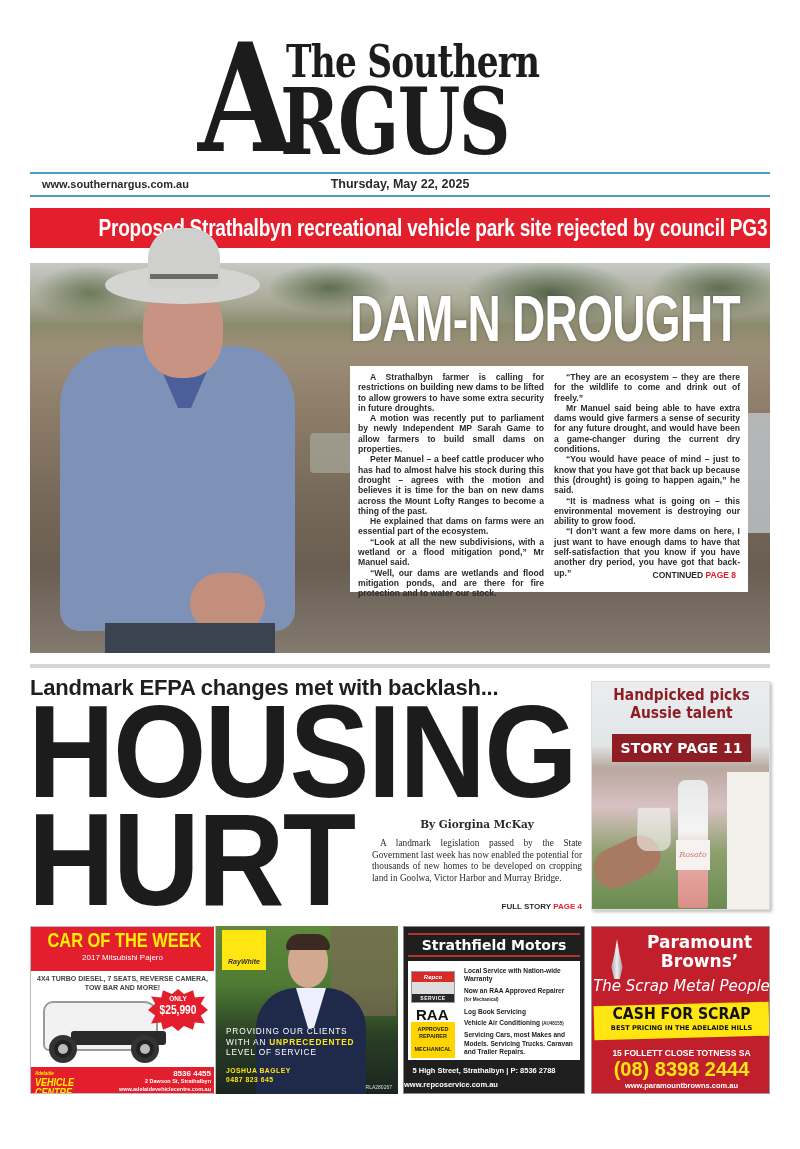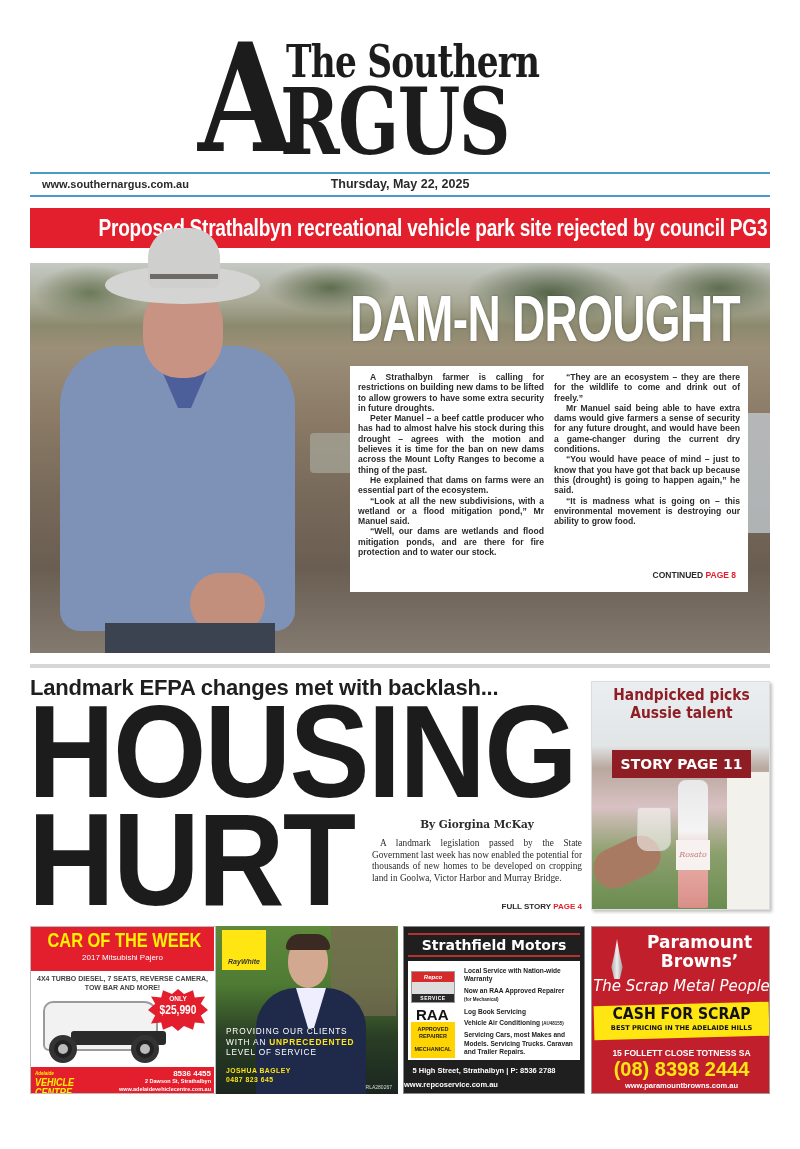--- a/index.html
+++ b/index.html
@@ -62,21 +62,21 @@
   .byline { position: absolute; left: 372px; top: 818px; width: 210px; text-align: center; font-family: "DejaVu Serif", serif; font-weight: bold; font-size: 10.5px; color: #2b2b2b; }
   .housing-body { position: absolute; left: 372px; top: 838px; width: 210px; font-family: "Liberation Serif", serif; font-size: 9.3px; line-height: 11.7px; color: #2b2b2b; text-align: justify; }
   .housing-body p { text-indent: 8px; }
   .fullstory { position: absolute; right: 218px; top: 902px; font-size: 8px; font-weight: bold; color: #2b2b2b; }
   .fullstory .red { color: #e31e2d; }
 
   
   .promo { position: absolute; left: 591px; top: 681px; width: 179px; height: 229px; overflow: hidden; border: 1px solid #ddd;
     background: linear-gradient(180deg, #eaeef1 0%, #e2e5e6 28%, #b8a89e 38%, #d9c1c3 55%, #8da06e 75%, #6a8c4f 100%); box-shadow: 2px 2px 3px rgba(0,0,0,0.25); }
   .promo-title { position: absolute; left: 0; top: 4px; width: 179px; text-align: center; font-family: "DejaVu Sans", sans-serif; font-weight: bold; font-size: 15px; line-height: 18px; color: #8e1e24; transform: scaleX(0.92); }
-  .promo-band { position: absolute; left: 20px; top: 68px; width: 139px; height: 28px; background: #8e1e24; color: #fff; text-align: center; font-family: "DejaVu Sans", sans-serif; font-weight: bold; font-size: 14px; line-height: 28px; }
+  .promo-band { position: absolute; left: 20px; top: 52px; width: 139px; height: 28px; background: #8e1e24; color: #fff; text-align: center; font-family: "DejaVu Sans", sans-serif; font-weight: bold; font-size: 14px; line-height: 28px; }
   .bottle { position: absolute; left: 86px; top: 98px; width: 30px; height: 128px; background: linear-gradient(180deg, #e8e8e8 0%, #f4f4f4 40%, #e4a6a0 70%, #d98f88 100%); border-radius: 8px 8px 2px 2px; }
   .bottle-label { position: absolute; left: 84px; top: 158px; width: 34px; height: 30px; background: #f7f1ef; font-family: "DejaVu Serif", serif; font-style: italic; font-size: 8px; color: #c57f7a; text-align: center; line-height: 30px; }
   .glass { position: absolute; left: 45px; top: 125px; width: 34px; height: 44px; background: rgba(255,255,255,0.55); border: 1px solid #ccc; border-radius: 3px 3px 10px 10px; }
   .hand-l { position: absolute; left: 0; top: 160px; width: 70px; height: 40px; background: #a97a62; border-radius: 20px; transform: rotate(-25deg); }
   .sleeve-r { position: absolute; left: 135px; top: 90px; width: 45px; height: 139px; background: #f3f1ec; }
 
   
   .ad { position: absolute; top: 926px; width: 186px; height: 168px; overflow: hidden; }
 
   .ad-car { left: 30px; background: #fff; border: 1px solid #bbb; }
@@ -168,30 +168,32 @@
   <div class="hands"></div>
   <div class="jeans"></div>
 </div>
 
 <h1 class="headline-lead">DAM-N DROUGHT</h1>
 
 <article class="lead-box">
   <div class="lead-cols">
     <div class="lead-col">
       <p>A Strathalbyn farmer is calling for restrictions on building new dams to be lifted to allow growers to have some extra security in future droughts.</p>
+      <p>A motion was recently put to parliament by newly Independent MP Sarah Game to allow farmers to build small dams on properties.</p>
       <p>Peter Manuel – a beef cattle producer who has had to almost halve his stock during this drought – agrees with the motion and believes it is time for the ban on new dams across the Mount Lofty Ranges to become a thing of the past.</p>
       <p>He explained that dams on farms were an essential part of the ecosystem.</p>
       <p>“Look at all the new subdivisions, with a wetland or a flood mitigation pond,” Mr Manuel said.</p>
       <p>“Well, our dams are wetlands and flood mitigation ponds, and are there for fire protection and to water our stock.</p>
     </div>
     <div class="lead-col">
       <p>“They are an ecosystem – they are there for the wildlife to come and drink out of freely.”</p>
       <p>Mr Manuel said being able to have extra dams would give farmers a sense of security for any future drought, and would have been a game-changer during the current dry conditions.</p>
       <p>“You would have peace of mind – just to know that you have got that back up because this (drought) is going to happen again,” he said.</p>
       <p>“It is madness what is going on – this environmental movement is destroying our ability to grow food.</p>
+      <p>“I don’t want a few more dams on here, I just want to have enough dams to have that self-satisfaction that you know if you have another dry period, you have got that back-up.”</p>
     </div>
   </div>
   <div class="continued"><span>CONTINUED</span> <span class="red">PAGE 8</span></div>
 </article>
 
 <div class="grey-rule"></div>
 
 <div class="kicker">Landmark EFPA changes met with backlash...</div>
 <h2 class="big-housing">HOUSING</h2>
 <h2 class="big-hurt">HURT</h2>

